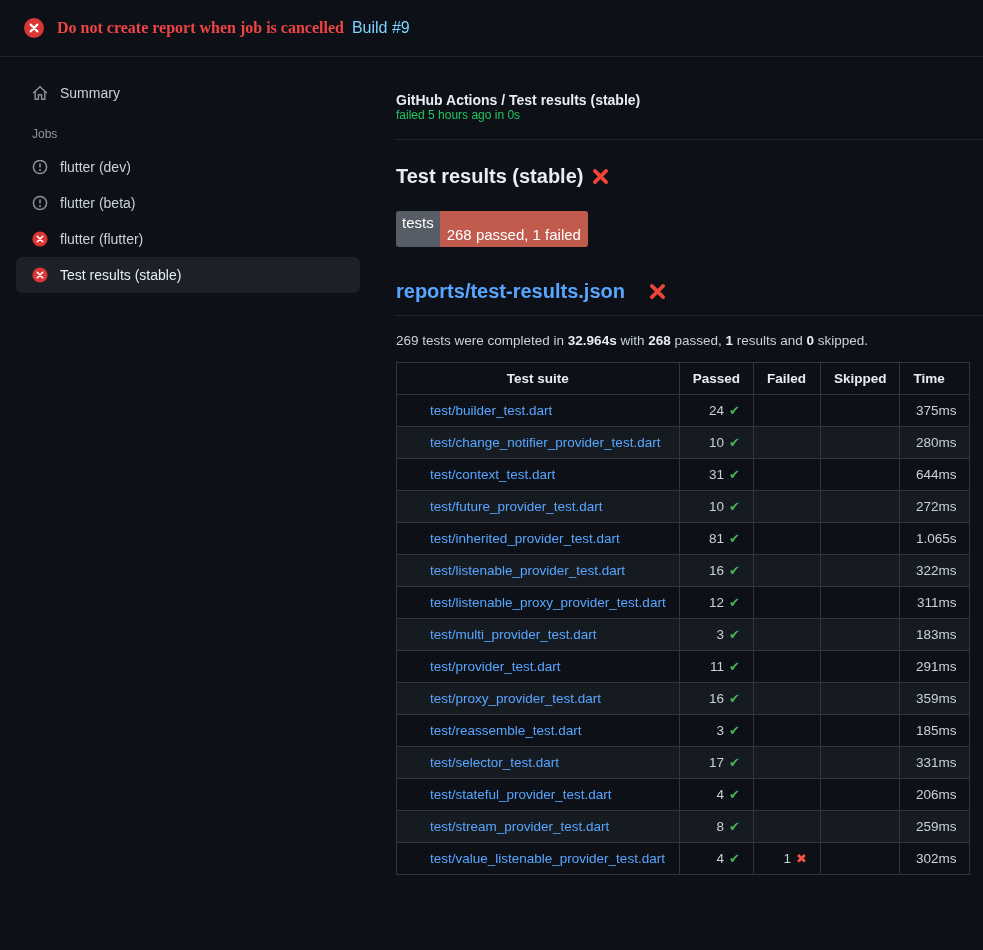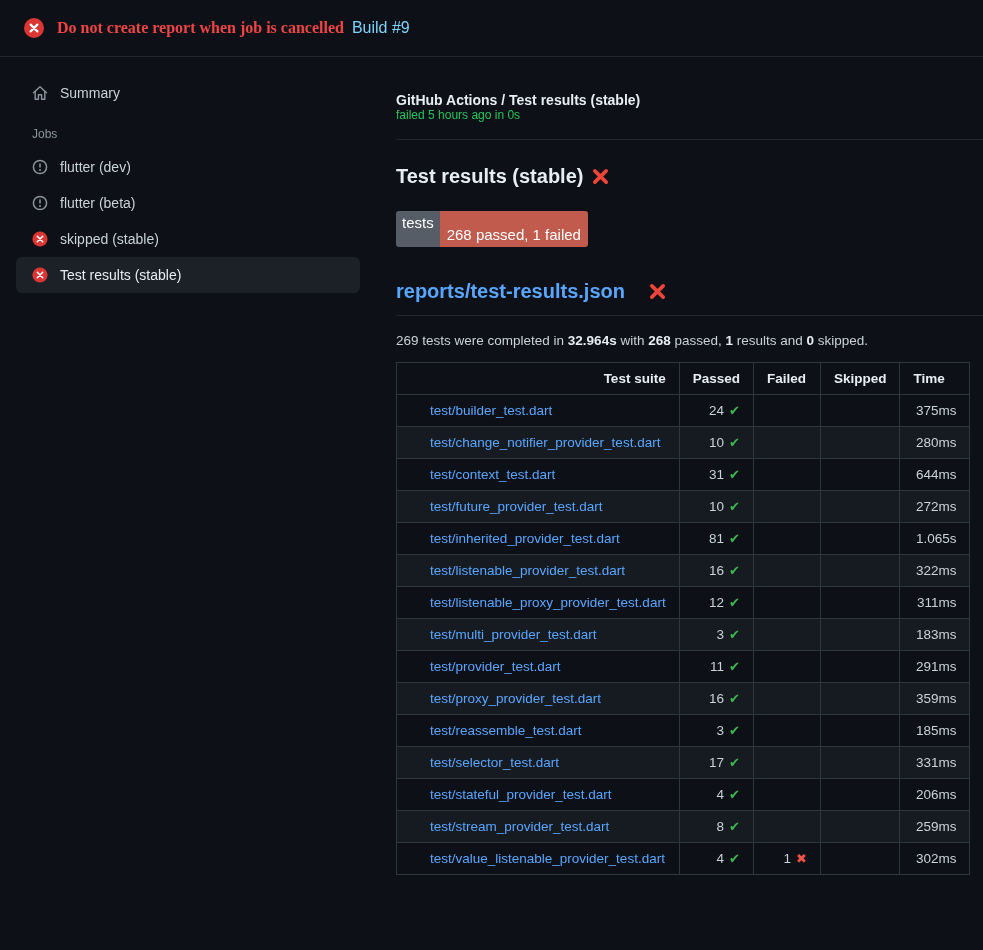--- a/index.html
+++ b/index.html
@@ -63,21 +63,21 @@
 
   .summary-line { margin-top: 17px; font-size: 13.5px; color: #c9d1d9; }
   .summary-line .b { font-weight: bold; color: #e6edf3; }
 
   
   table.results { border-collapse: collapse; margin-top: 14px; font-size: 13.5px; }
   table.results th, table.results td {
     border: 1px solid #30363d; padding: 8px 13px; white-space: nowrap;
   }
   table.results thead th { font-weight: bold; color: #e6edf3; text-align: left; }
-  table.results thead th.col-suite { text-align: right; }
+  table.results thead th.col-suite { text-align: center; }
   table.results tbody tr:nth-child(even) { background: #161b22; }
   .col-suite  { width: 275px; }
   .col-passed { width: 68px; }
   .col-failed { width: 67px; }
   .col-skip   { width: 77px; }
   .col-time   { width: 70px; }
   td.c-num, td.c-time { text-align: right; }
   td.c-suite a { color: #58a6ff; text-decoration: none; margin-left: 20px; }
   .check { color: #3fb950; margin-left: 5px; font-size: 13px; }
   .cross { color: #f85149; margin-left: 5px; font-size: 13px; }
@@ -133,21 +133,21 @@
       <span>flutter (beta)</span>
     </div>
 
     <div class="side-item">
       <span class="side-icon">
         <svg viewBox="0 0 16 16" width="16" height="16">
           <circle cx="8" cy="8" r="7.6" fill="#da3633"></circle>
           <path d="M5.3 5.3 L10.7 10.7 M10.7 5.3 L5.3 10.7" stroke="#ffffff" stroke-width="1.6" stroke-linecap="round"></path>
         </svg>
       </span>
-      <span>skipped (stable)</span>
+      <span>flutter (flutter)</span>
     </div>
 
     <div class="side-item selected">
       <span class="side-icon">
         <svg viewBox="0 0 16 16" width="16" height="16">
           <circle cx="8" cy="8" r="7.6" fill="#da3633"></circle>
           <path d="M5.3 5.3 L10.7 10.7 M10.7 5.3 L5.3 10.7" stroke="#ffffff" stroke-width="1.6" stroke-linecap="round"></path>
         </svg>
       </span>
       <span>Test results (stable)</span>

